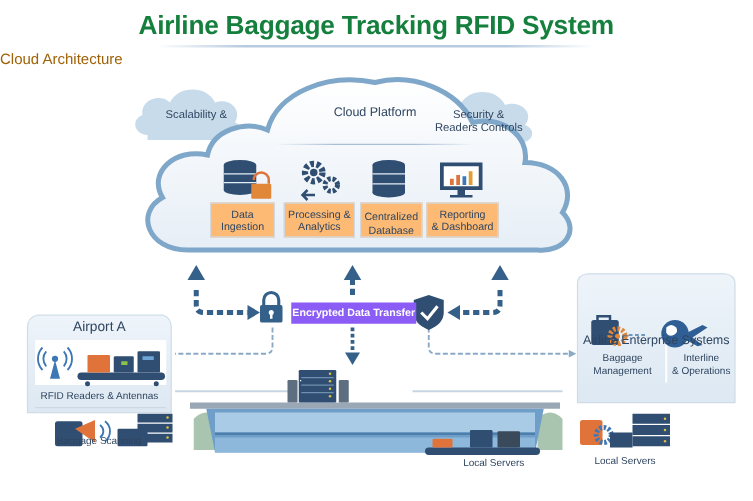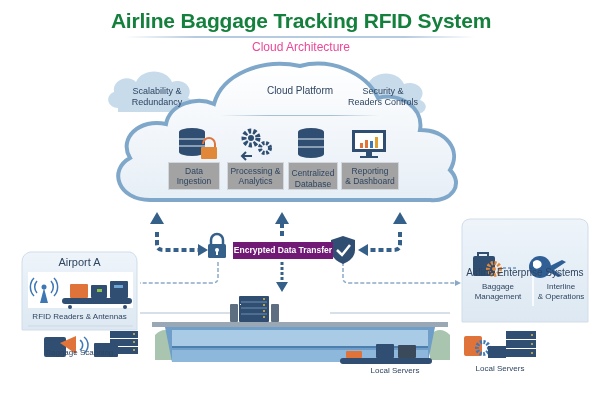--- a/index.html
+++ b/index.html
@@ -1,26 +1,26 @@
 <!DOCTYPE html>
 <html><head>
 <meta charset="utf-8">
 <style>
   html,body{margin:0;padding:0;background:#ffffff;}
   body{width:602px;height:401px;position:relative;overflow:hidden;font-family:"Liberation Sans",sans-serif;color:#2c3e55;}
   .abs{position:absolute;}
   #title{left:0;width:602px;top:9px;text-align:center;font-size:21px;font-weight:bold;color:#15803d;letter-spacing:-0.2px;}
   #title-rule{left:125px;width:350px;top:36px;height:2px;background:linear-gradient(90deg,rgba(180,200,220,0),#b7cbe0 20%,#b7cbe0 80%,rgba(180,200,220,0));}
-  #subtitle{left:0;width:602px;top:40px;text-align:center;font-size:12px;color:#ec4899;}
+  #subtitle{left:0;width:602px;top:40px;font-size:12px;color:#a16207;}
   svg#diagram{position:absolute;left:0;top:0;}
   .lbl{position:absolute;text-align:center;font-size:9px;line-height:11px;color:#2f4560;}
-  .card{position:absolute;background:#a3a3a3;border:1px solid #d2d7dd;text-align:center;font-size:8.5px;line-height:10.5px;color:#2f4560;display:flex;align-items:center;justify-content:center;flex-direction:column;}
+  .card{position:absolute;background:#fdba74;border:1px solid #d2d7dd;text-align:center;font-size:8.5px;line-height:10.5px;color:#2f4560;display:flex;align-items:center;justify-content:center;flex-direction:column;}
   #cloud-title{left:200px;width:200px;top:85px;text-align:center;font-size:10px;color:#2f4560;}
   #cloud-rule{left:220px;width:160px;top:115px;height:1px;background:linear-gradient(90deg,rgba(170,190,210,0),#a9bfd4 30%,#a9bfd4 70%,rgba(170,190,210,0));}
-  #banner{left:233px;width:100px;top:242px;height:17px;background:#701a75;color:#ffffff;font-size:8.5px;font-weight:bold;line-height:17px;text-align:center;}
+  #banner{left:233px;width:100px;top:242px;height:17px;background:#8b5cf6;color:#ffffff;font-size:8.5px;font-weight:bold;line-height:17px;text-align:center;}
   .box-title{position:absolute;text-align:center;font-size:11px;color:#2f4560;}
   .small-cap{position:absolute;text-align:center;font-size:8px;color:#2f4560;}
 </style>
 </head>
 <body>
 
 <div id="title" class="abs">Airline Baggage Tracking RFID System</div>
 <div id="title-rule" class="abs"></div>
 <div id="subtitle" class="abs">Cloud Architecture</div>
 
@@ -213,21 +213,20 @@
     <rect x="506" y="340" width="30" height="8" fill="#2f4e72"></rect>
     <rect x="506" y="349" width="30" height="8" fill="#2f4e72"></rect>
     <circle cx="532" cy="335" r="1" fill="#e0c040"></circle>
       <circle cx="532" cy="344" r="1" fill="#e0c040"></circle>
       <circle cx="532" cy="353" r="1" fill="#e0c040"></circle>
   </g>
 </svg>
 
 <div class="lbl" style="left:112px;top:86px;width:90px;">
   <div>Scalability &amp;</div>
-  <div>Redundancy</div>
 </div>
 <div class="lbl" style="left:338px;top:86px;width:90px;">
   <div>Security &amp;</div>
   <div>Readers Controls</div>
 </div>
 
 <div id="cloud-title" class="abs">Cloud Platform</div>
 <div id="cloud-rule" class="abs"></div>
 
 <div class="card" style="left:168px;top:162px;width:50px;height:26px;">

